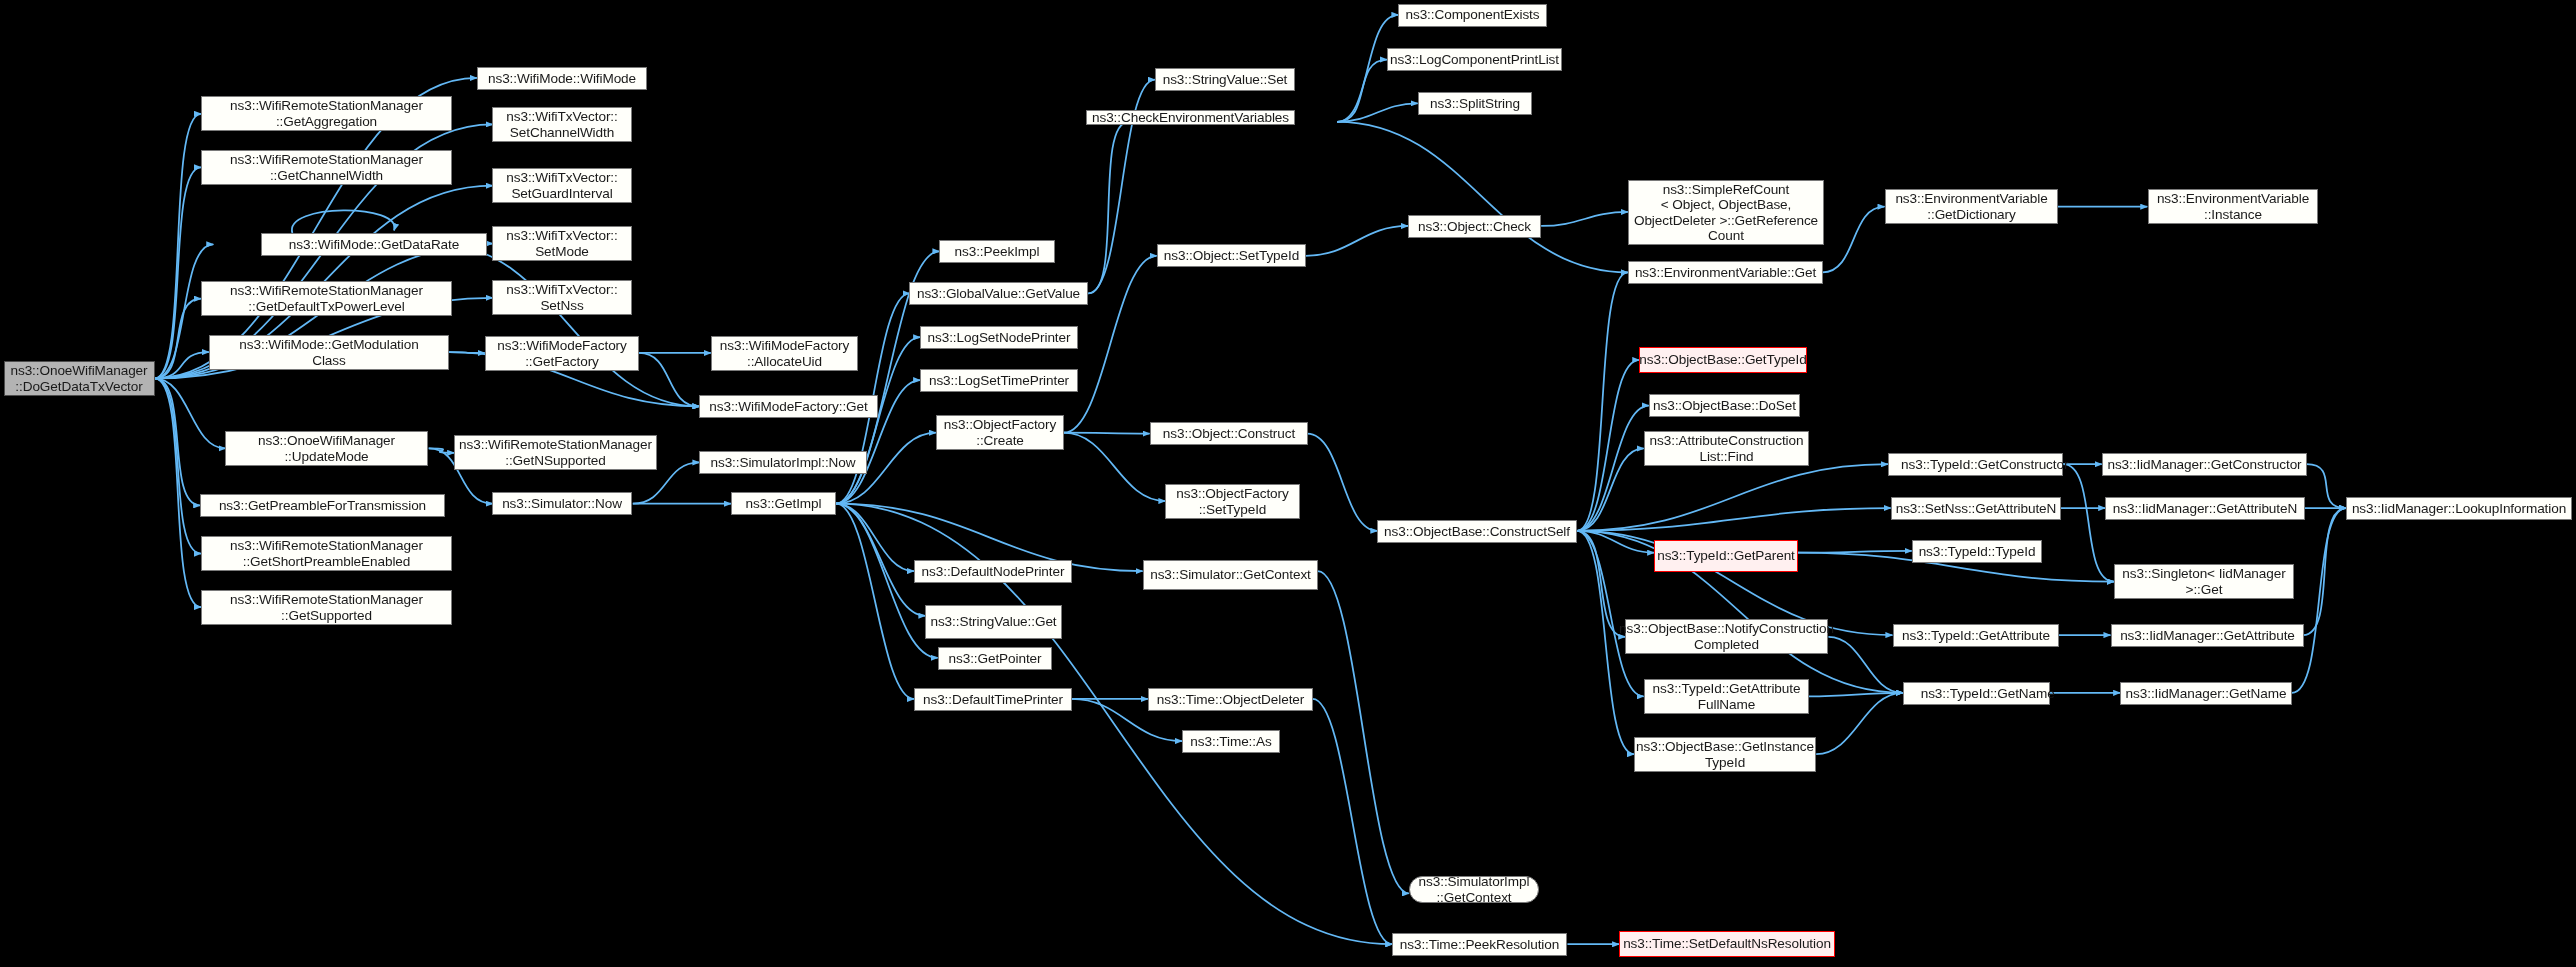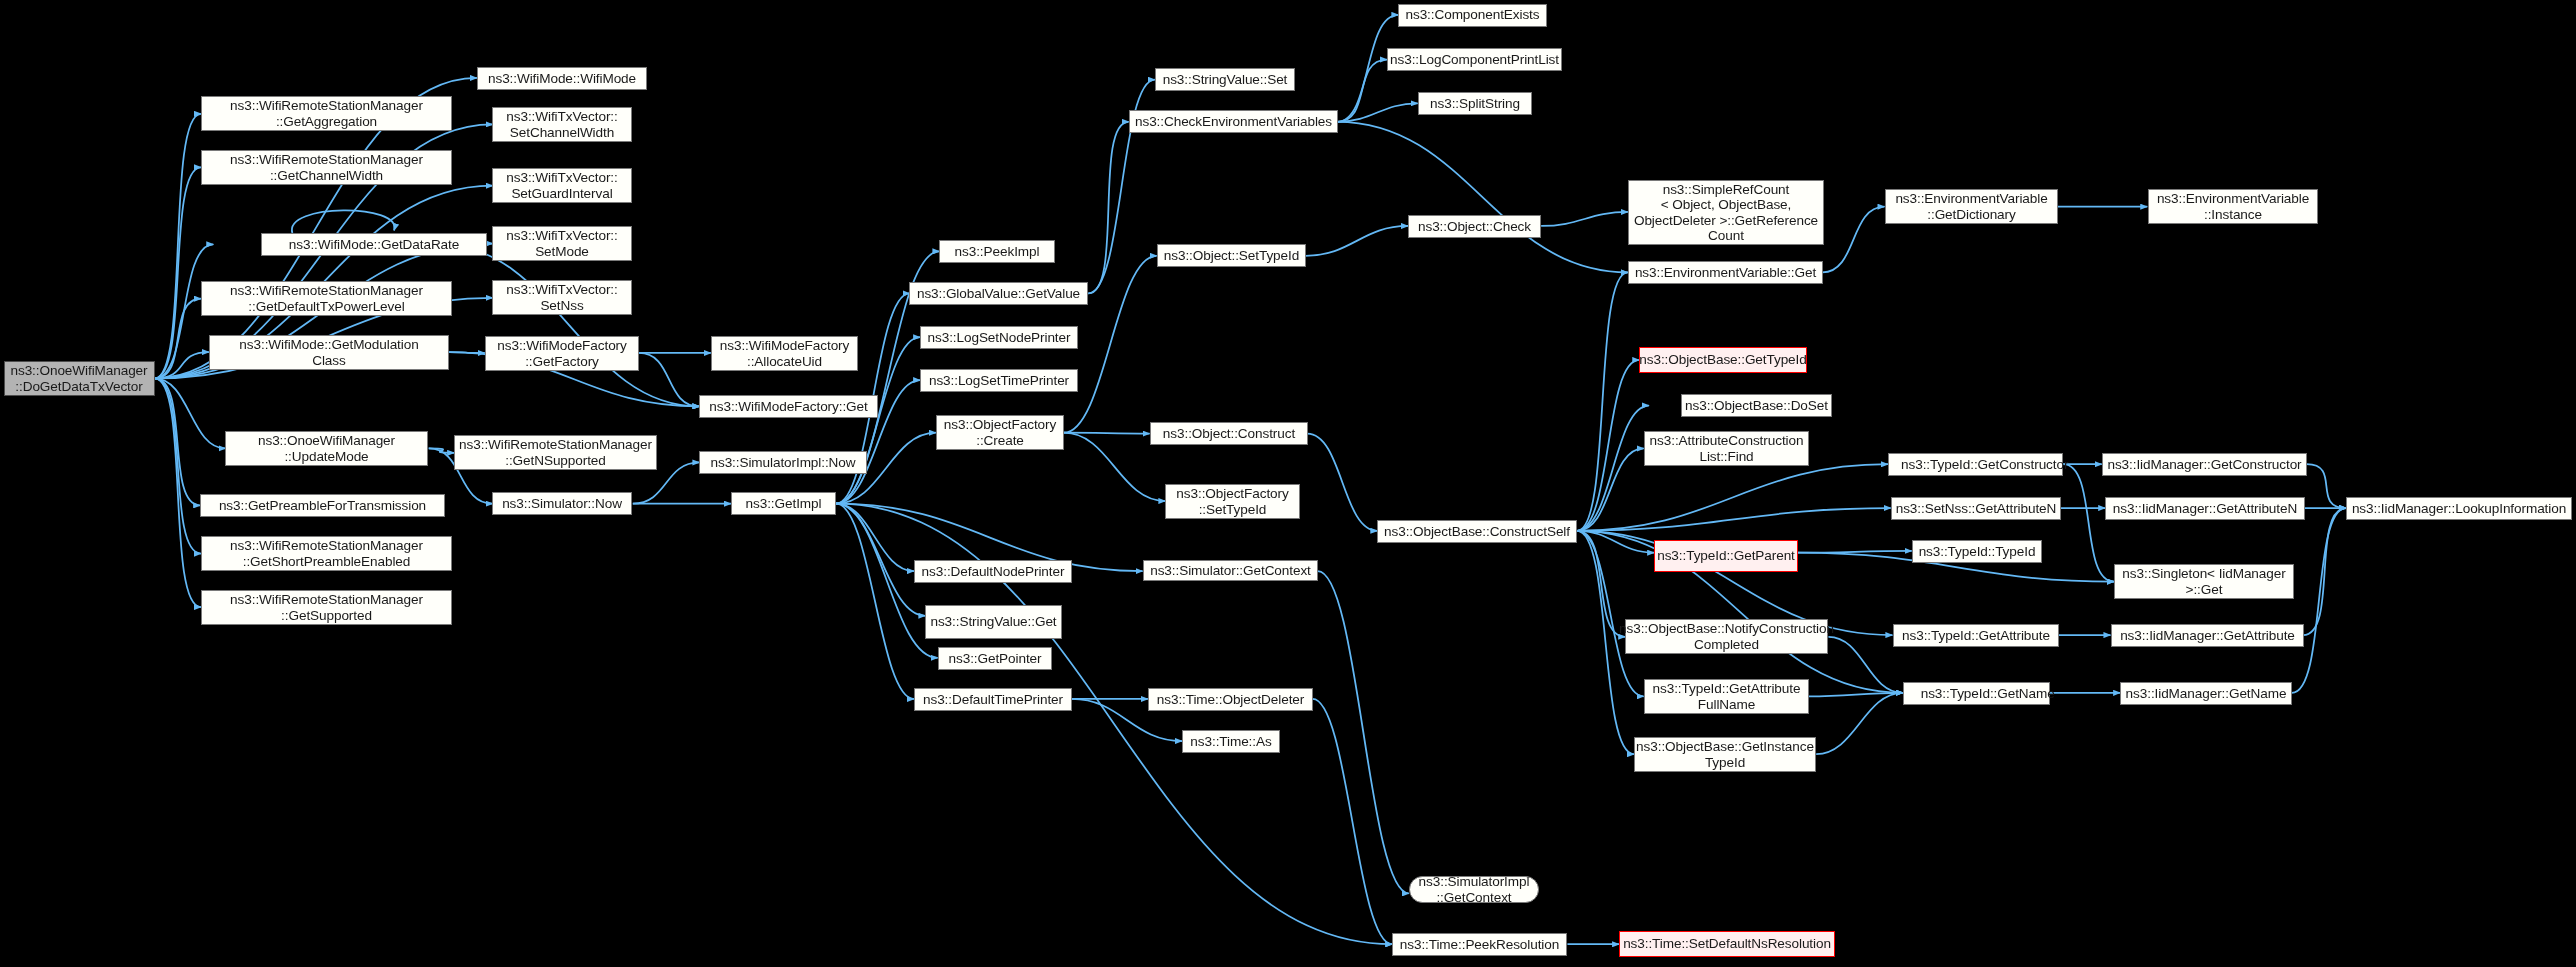--- a/index.html
+++ b/index.html
@@ -172,44 +172,44 @@
       <div class="node" style="left: 909px; top: 282px; width: 179px; height: 23px;">ns3::GlobalValue::GetValue</div>
       <div class="node" style="left: 920px; top: 326px; width: 158px; height: 23px;">ns3::LogSetNodePrinter</div>
       <div class="node" style="left: 920px; top: 369px; width: 158px; height: 23px;">ns3::LogSetTimePrinter</div>
       <div class="node" style="left: 936px; top: 415px; width: 128px; height: 35px;">ns3::ObjectFactory
 ::Create</div>
       <div class="node" style="left: 914px; top: 560px; width: 158px; height: 23px;">ns3::DefaultNodePrinter</div>
       <div class="node" style="left: 925px; top: 605px; width: 137px; height: 34px;">ns3::StringValue::Get</div>
       <div class="node" style="left: 938px; top: 647px; width: 114px; height: 23px;">ns3::GetPointer</div>
       <div class="node" style="left: 914px; top: 688px; width: 158px; height: 23px;">ns3::DefaultTimePrinter</div>
       <div class="node" style="left: 1155px; top: 68px; width: 140px; height: 23px;">ns3::StringValue::Set</div>
-      <div class="node" style="left: 1129px; top: 110px; width: 209px; height: 23px;">ns3::CheckEnvironmentVariables</div>
+      <div class="node" style="left: 1086px; top: 110px; width: 209px; height: 15px;">ns3::CheckEnvironmentVariables</div>
       <div class="node" style="left: 1157px; top: 244px; width: 149px; height: 23px;">ns3::Object::SetTypeId</div>
       <div class="node" style="left: 1150px; top: 422px; width: 158px; height: 23px;">ns3::Object::Construct</div>
       <div class="node" style="left: 1165px; top: 484px; width: 135px; height: 35px;">ns3::ObjectFactory
 ::SetTypeId</div>
-      <div class="node" style="left: 1143px; top: 560px; width: 175px; height: 21px;">ns3::Simulator::GetContext</div>
+      <div class="node" style="left: 1143px; top: 560px; width: 175px; height: 30px;">ns3::Simulator::GetContext</div>
       <div class="node" style="left: 1148px; top: 688px; width: 165px; height: 23px;">ns3::Time::ObjectDeleter</div>
       <div class="node" style="left: 1182px; top: 730px; width: 98px; height: 23px;">ns3::Time::As</div>
       <div class="node" style="left: 1409px; top: 876px; width: 130px; height: 27px; border-radius: 17px;">ns3::SimulatorImpl
 ::GetContext</div>
       <div class="node" style="left: 1392px; top: 933px; width: 175px; height: 23px;">ns3::Time::PeekResolution</div>
       <div class="node hot" style="left: 1619px; top: 931px; width: 216px; height: 26px;">ns3::Time::SetDefaultNsResolution</div>
       <div class="node" style="left: 1398px; top: 3.5px; width: 149px; height: 23px;">ns3::ComponentExists</div>
       <div class="node" style="left: 1387px; top: 48px; width: 175px; height: 23px;">ns3::LogComponentPrintList</div>
       <div class="node" style="left: 1418px; top: 92px; width: 114px; height: 23px;">ns3::SplitString</div>
       <div class="node" style="left: 1408px; top: 215px; width: 133px; height: 23px;">ns3::Object::Check</div>
       <div class="node" style="left: 1377px; top: 520px; width: 200px; height: 23px;">ns3::ObjectBase::ConstructSelf</div>
       <div class="node" style="left: 1628px; top: 180px; width: 196px; height: 65px;">ns3::SimpleRefCount
 &lt; Object, ObjectBase,
  ObjectDeleter &gt;::GetReference
 Count</div>
       <div class="node" style="left: 1628px; top: 261px; width: 195px; height: 23px;">ns3::EnvironmentVariable::Get</div>
       <div class="node hot" style="left: 1639px; top: 347px; width: 168px; height: 26px;">ns3::ObjectBase::GetTypeId</div>
-      <div class="node" style="left: 1649px; top: 394px; width: 151px; height: 23px; margin-left: 32px;">ns3::ObjectBase::DoSet</div>
+      <div class="node" style="left: 1649px; top: 394px; width: 151px; height: 23px;">ns3::ObjectBase::DoSet</div>
       <div class="node" style="left: 1644px; top: 431px; width: 165px; height: 35px;">ns3::AttributeConstruction
 List::Find</div>
       <div class="node" style="left: 1625px; top: 619px; width: 203px; height: 35px;">ns3::ObjectBase::NotifyConstruction
 Completed</div>
       <div class="node" style="left: 1644px; top: 679px; width: 165px; height: 35px;">ns3::TypeId::GetAttribute
 FullName</div>
       <div class="node" style="left: 1634px; top: 737px; width: 182px; height: 35px;">ns3::ObjectBase::GetInstance
 TypeId</div>
       <div class="node" style="left: 1885px; top: 189px; width: 173px; height: 35px;">ns3::EnvironmentVariable
 ::GetDictionary</div>

